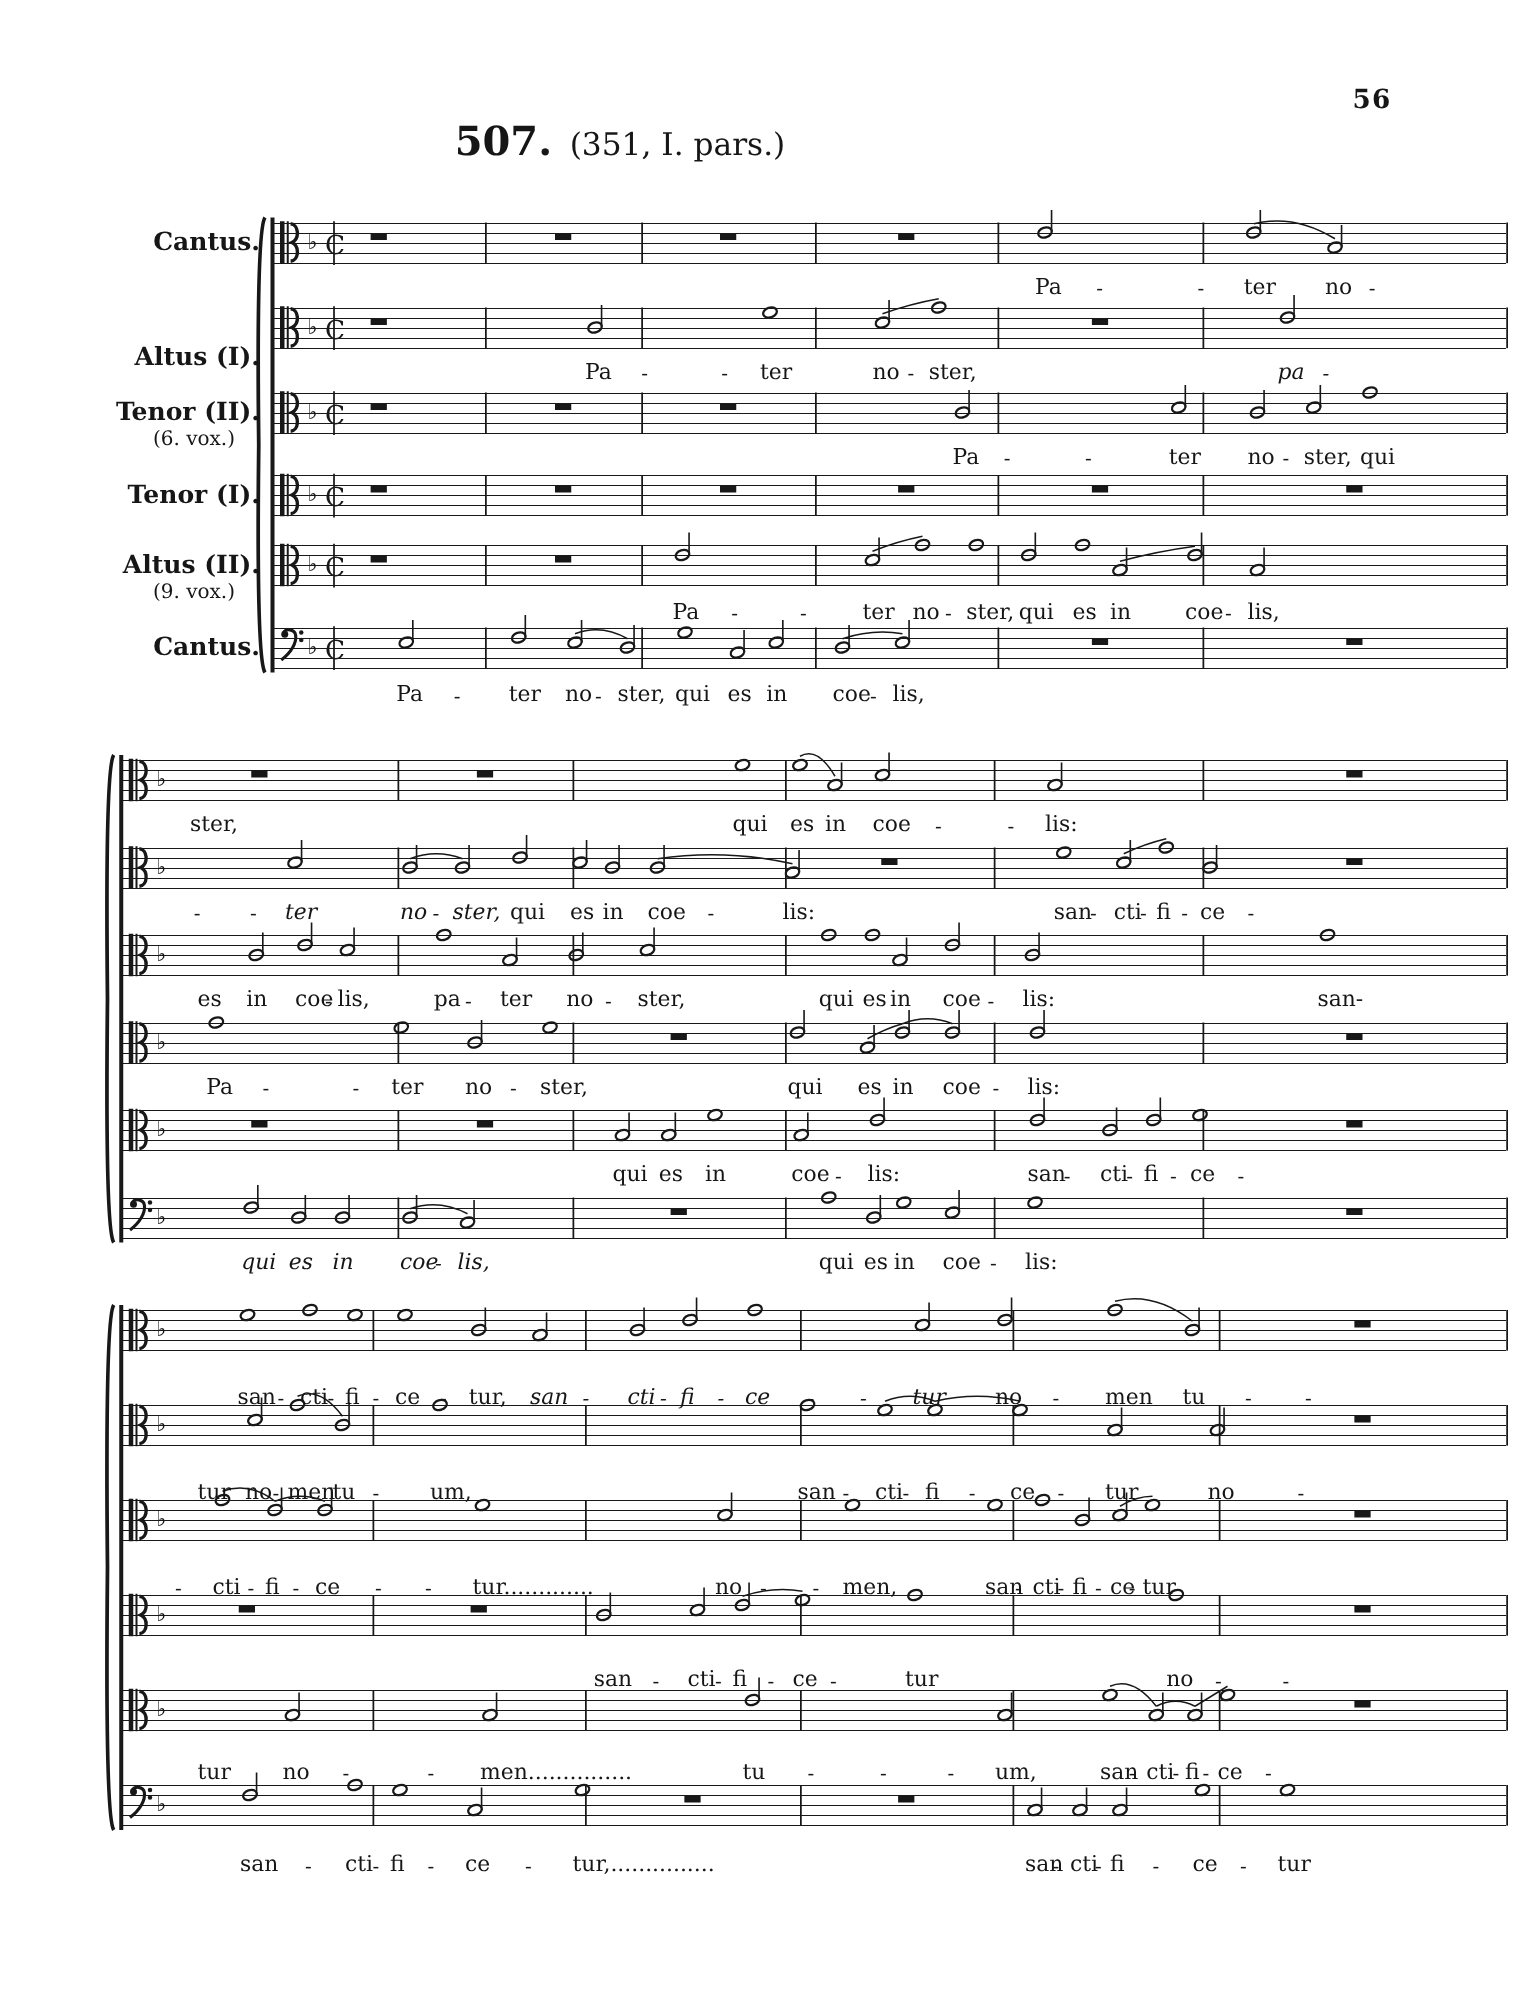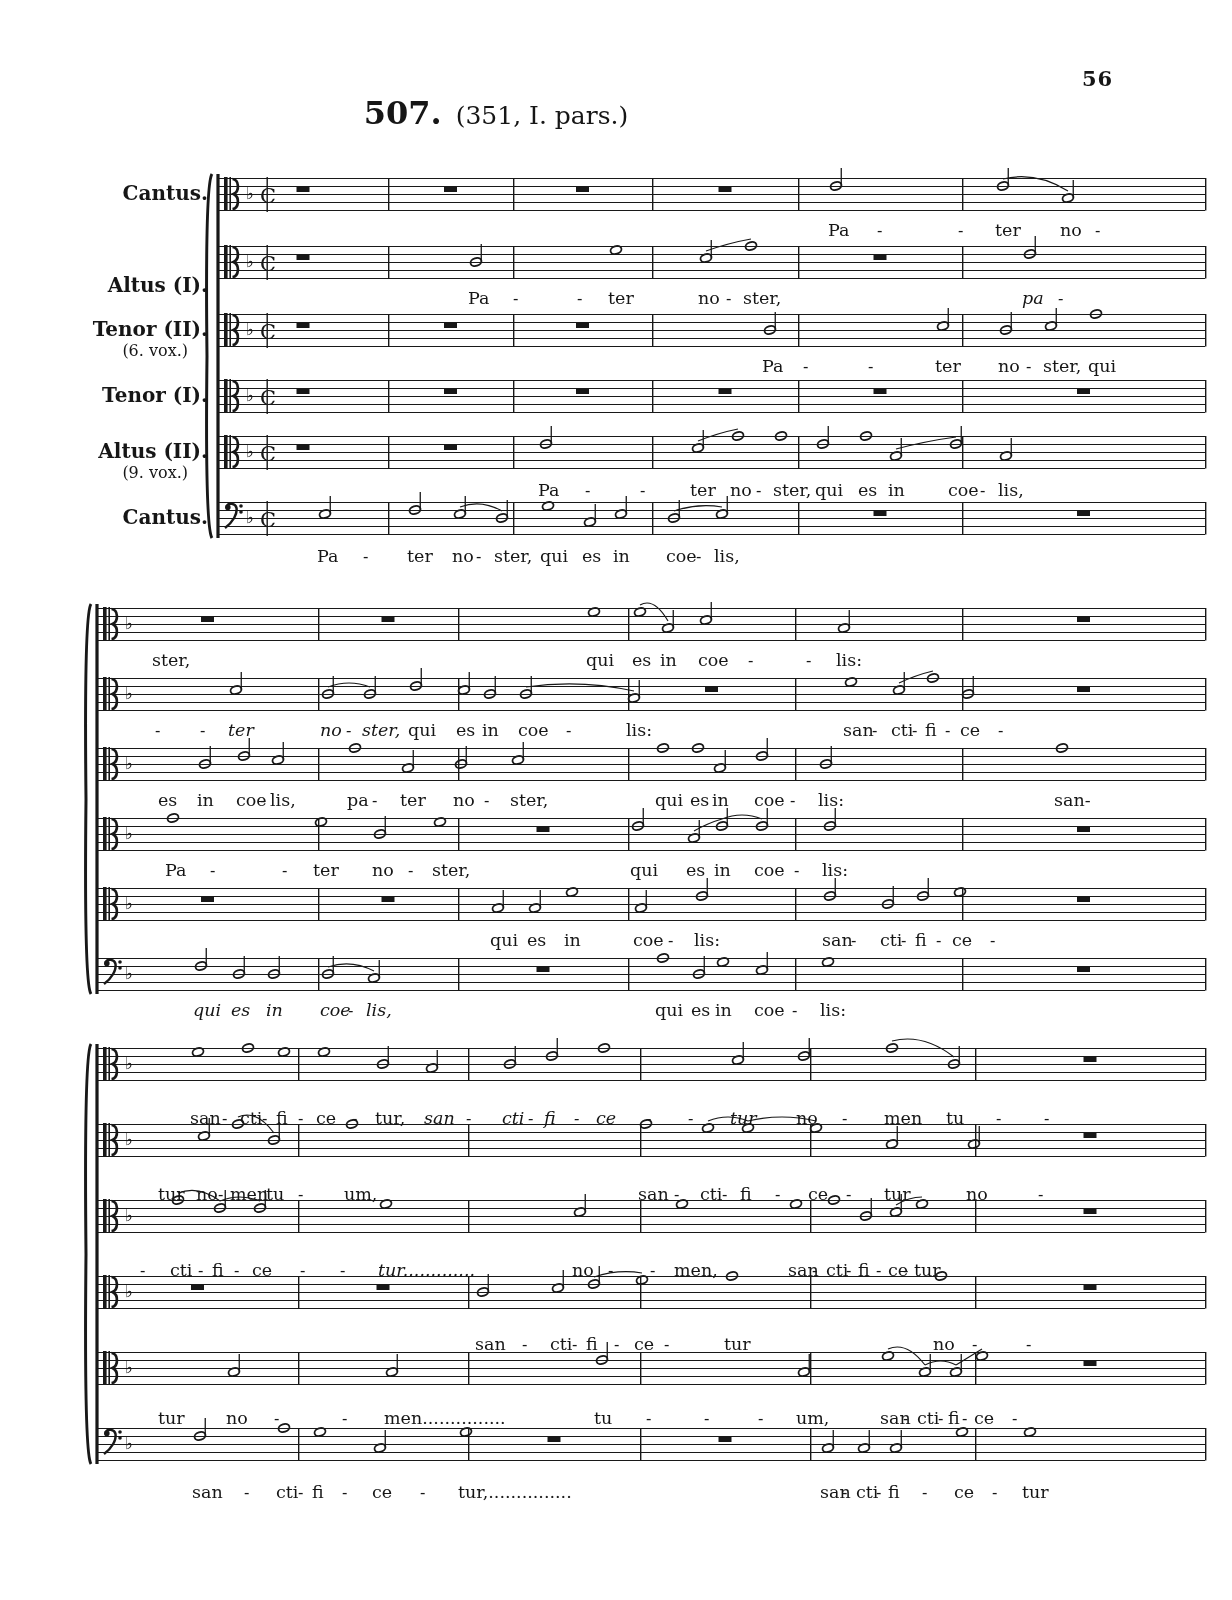--- a/index.html
+++ b/index.html
@@ -813,21 +813,21 @@
       <span class="lyr" style="left: 966px; top: 1186px;">no</span>
       <span class="lyr dash" style="left: 1038px; top: 1186px;">-</span>
       <span class="lyr dash" style="left: 140px; top: 1262px;">-</span>
       <span class="lyr" style="left: 170px; top: 1262px;">cti</span>
       <span class="lyr dash" style="left: 198px; top: 1262px;">-</span>
       <span class="lyr" style="left: 212px; top: 1262px;">fi</span>
       <span class="lyr dash" style="left: 234px; top: 1262px;">-</span>
       <span class="lyr" style="left: 252px; top: 1262px;">ce</span>
       <span class="lyr dash" style="left: 300px; top: 1262px;">-</span>
       <span class="lyr dash" style="left: 340px; top: 1262px;">-</span>
-      <span class="lyr" style="left: 378px; top: 1262px; font-style: italic;">tur.............</span>
+      <span class="lyr" style="left: 378px; top: 1262px;">tur.............</span>
       <span class="lyr" style="left: 572px; top: 1262px;">no</span>
       <span class="lyr dash" style="left: 608px; top: 1262px;">-</span>
       <span class="lyr dash" style="left: 650px; top: 1262px;">-</span>
       <span class="lyr" style="left: 674px; top: 1262px;">men,</span>
       <span class="lyr" style="left: 788px; top: 1262px;">san</span>
       <span class="lyr dash" style="left: 812px; top: 1262px;">-</span>
       <span class="lyr" style="left: 826px; top: 1262px;">cti</span>
       <span class="lyr dash" style="left: 846px; top: 1262px;">-</span>
       <span class="lyr" style="left: 858px; top: 1262px;">fi</span>
       <span class="lyr dash" style="left: 876px; top: 1262px;">-</span>

